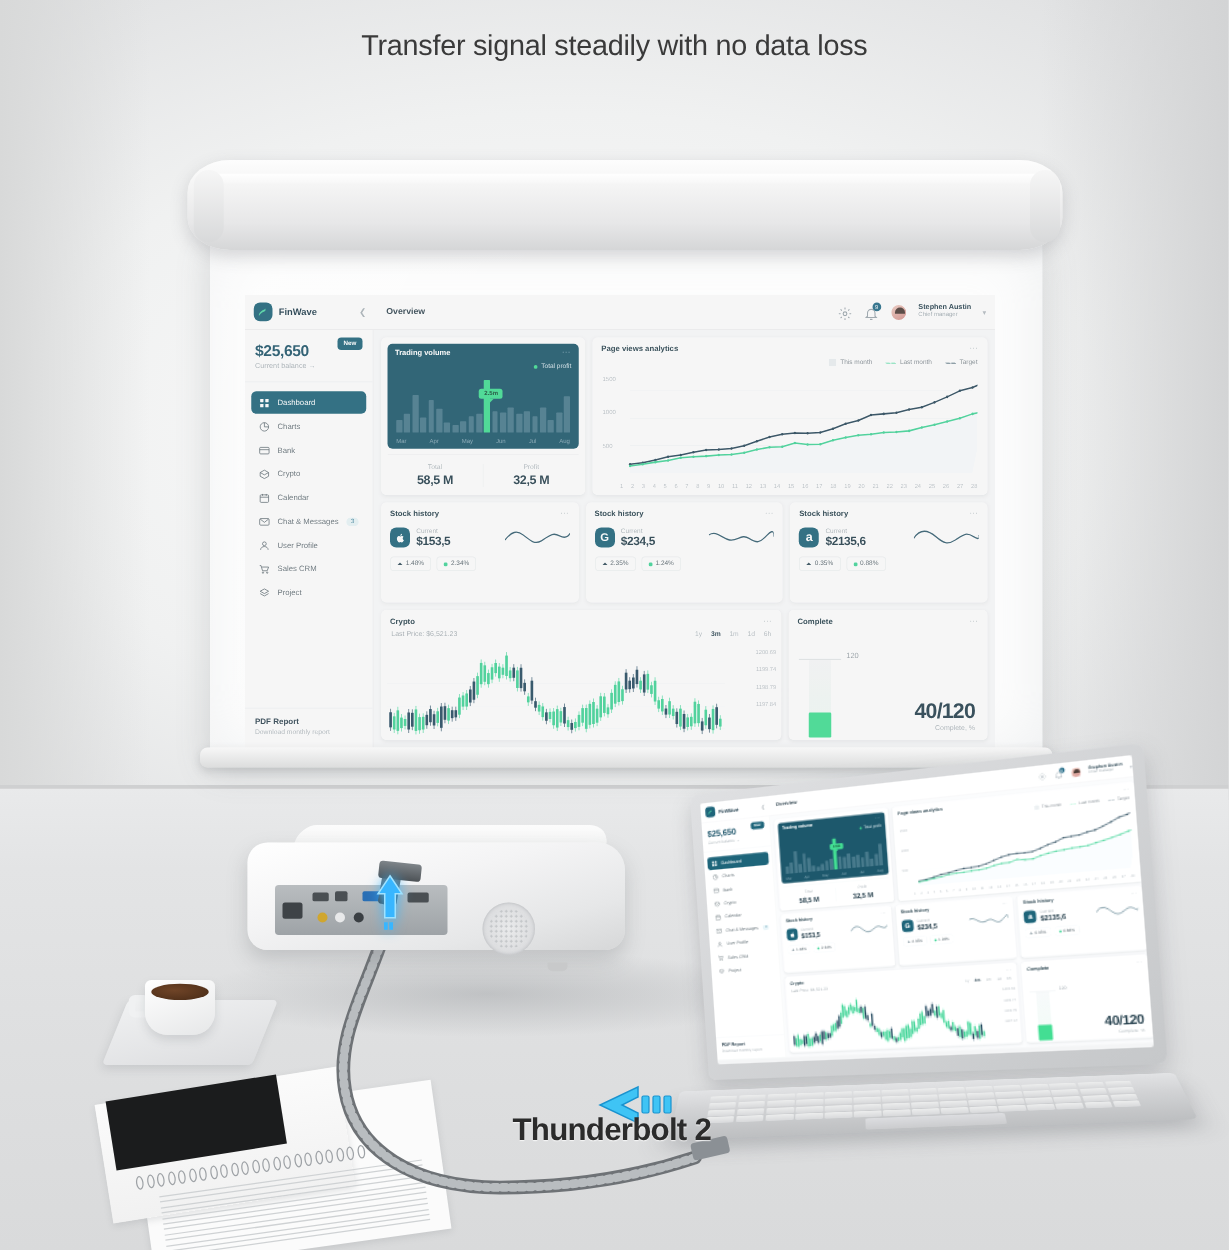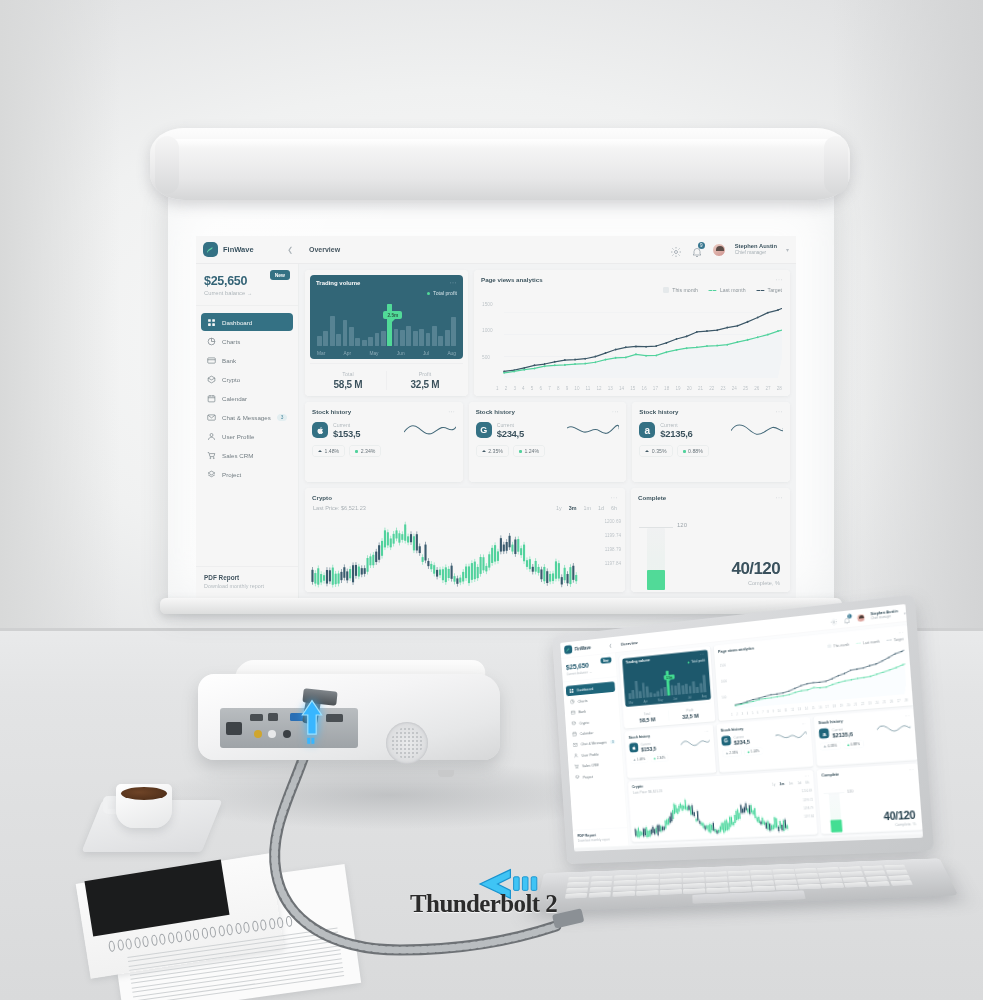--- a/index.html
+++ b/index.html
@@ -248,21 +248,21 @@
 
   
   .mini { position:absolute; inset:0; background:#f6f7f8; transform:scale(0.315); transform-origin:0 0;
       width:317%; height:317%; filter:saturate(.85) brightness(1.02); }
 
   
   .tb-badge { position:absolute; left:410px; top:872px; width:210px; height:56px; z-index:30; }
   .tb-bolt { position:absolute; left:38px; top:-6px; width:96px; height:36px; }
   .tb-bolt svg { width:100%; height:100%; }
   .tb-text { position:absolute; left:0; top:18px; font-size:25px; font-weight:bold; color:#2b2b2b;
-      letter-spacing:-.6px; text-shadow:0 1px 1px rgba(255,255,255,.8);font-family:Liberation Serif, serif; }
+      letter-spacing:-.6px; text-shadow:0 1px 1px rgba(255,255,255,.8); }
 
   
   .mat { position:absolute; left:92px; top:800px; width:120px; height:52px;
       background:linear-gradient(165deg,#f0f1f2,#dcdddf); border-radius:4px; transform:skewX(-22deg);
       box-shadow:0 3px 7px rgba(120,124,128,.22); z-index:16; }
   .cup { position:absolute; left:116px; top:784px; width:56px; height:48px; z-index:17; }
   .cup-body { position:absolute; left:0; top:0; width:56px; height:44px;
       background:linear-gradient(160deg,#ffffff,#e6e7e8); border-radius:5px 5px 18px 18px;
       box-shadow:0 4px 8px rgba(120,124,128,.22); }
   .cup-coffee { position:absolute; left:5px; top:3px; width:46px; height:13px;
@@ -285,20 +285,21 @@
 <body>
 
 <div class="wall"></div>
 <div class="wall-left-shade"></div>
 <div class="wall-right-shade"></div>
 <div class="desk"></div>
 <div class="desk-edge"></div>
 <div class="desk-shadow"></div>
 
 <div class="headline-wrap">
+  <div class="subhead">Transfer signal steadily with no data loss</div>
 </div>
 
 <div class="screen-case-cap-l"></div>
 <div class="screen-case-cap-r"></div>
 <div class="screen-case"></div>
 <div class="screen-canvas"></div>
 <div class="screen-bottom-bar"></div>
 
 <div class="dash">
 

